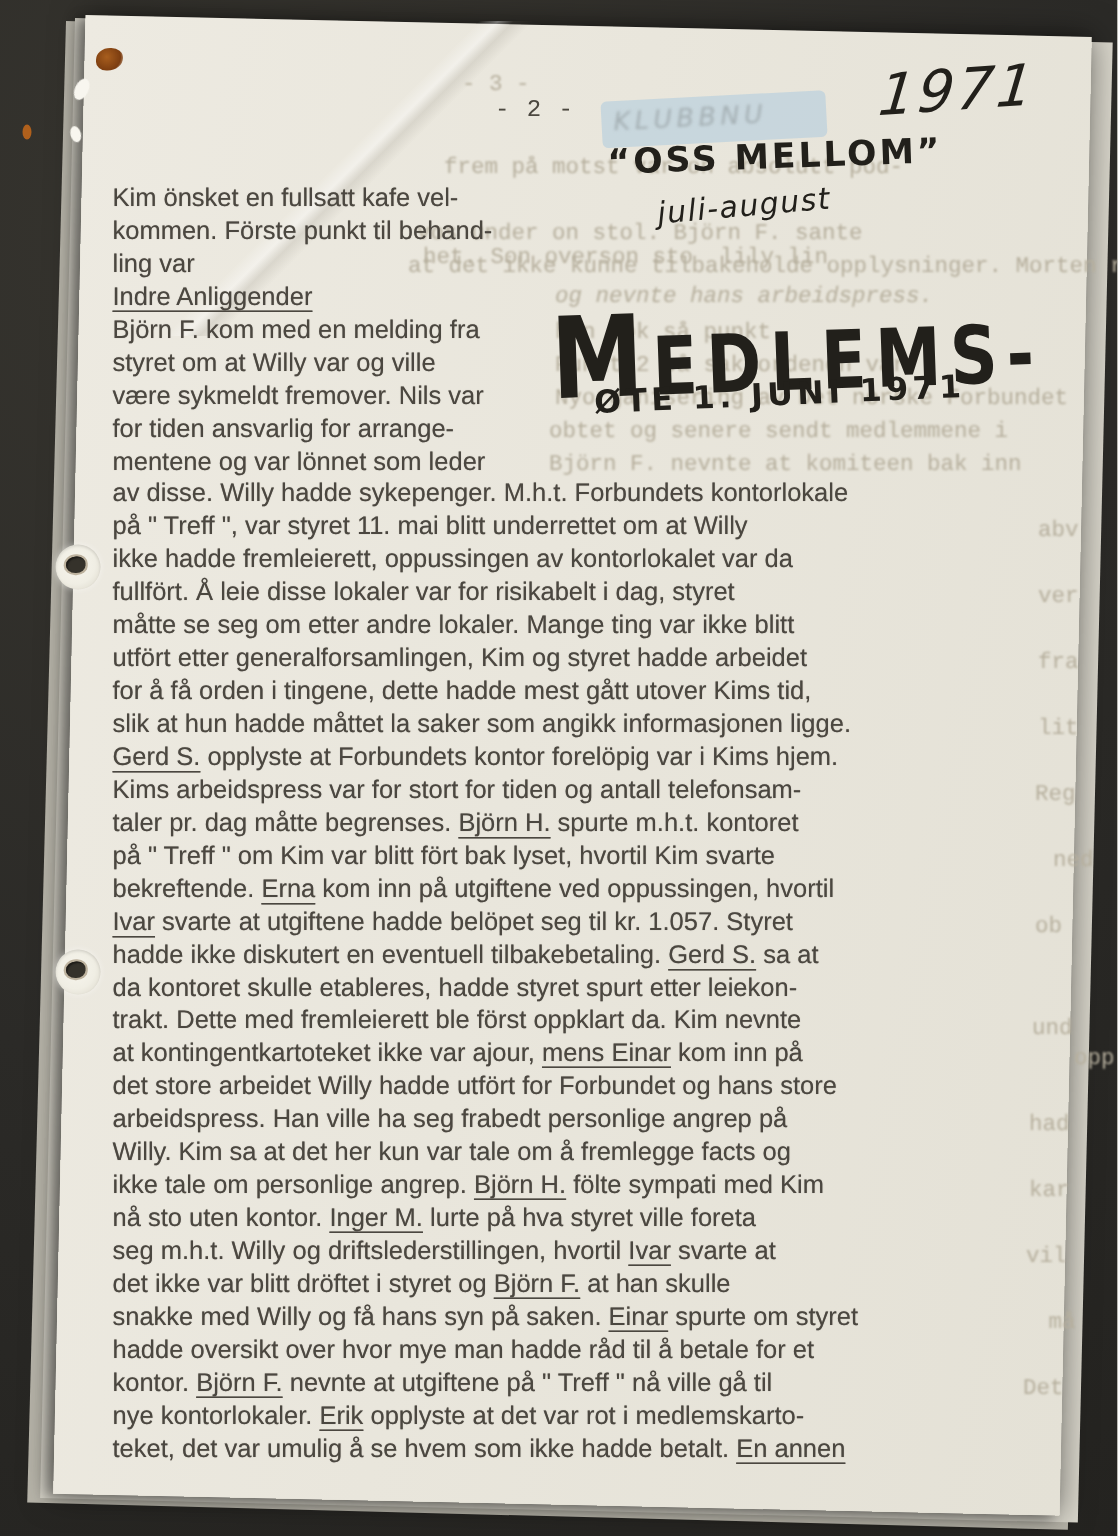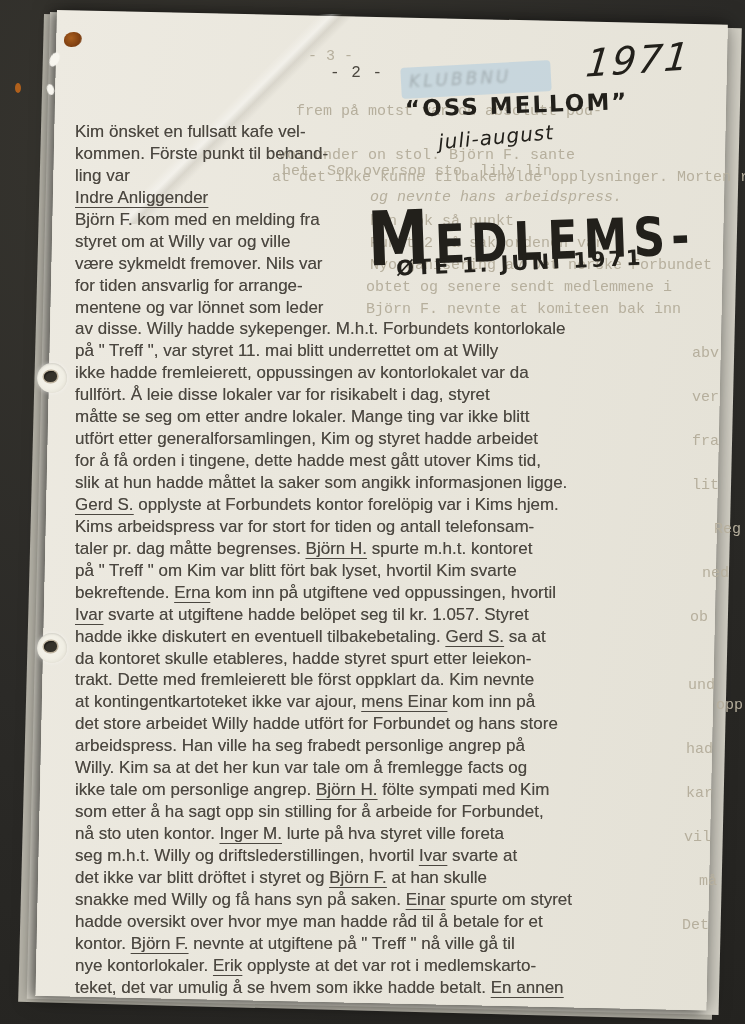--- a/index.html
+++ b/index.html
@@ -125,21 +125,21 @@
         <div class="bleed-item" style="left: 370px; top: 189px; font-style: italic;">og nevnte hans arbeidspress.</div>
         <div class="bleed-item" style="left: 370px; top: 213px;">han tok så punkt.</div>
         <div class="bleed-item" style="left: 370px; top: 235px;">Punkt 2 på saksordenen var</div>
         <div class="bleed-item" style="left: 370px; top: 257px;">Nyorganisering av Det norske Forbundet</div>
         <div class="bleed-item" style="left: 366px; top: 279px;">obtet og senere sendt medlemmene i</div>
         <div class="bleed-item" style="left: 366px; top: 301px;">Björn F. nevnte at komiteen bak inn</div>
         <div class="bleed-item" style="left: 692px; top: 345px;">abv</div>
         <div class="bleed-item" style="left: 692px; top: 389px;">ver</div>
         <div class="bleed-item" style="left: 692px; top: 433px;">fra</div>
         <div class="bleed-item" style="left: 692px; top: 477px;">lit</div>
-        <div class="bleed-item" style="left: 690px; top: 521px; margin-left: 24px;">Reg</div>
+        <div class="bleed-item" style="left: 690px; top: 521px;">Reg</div>
         <div class="bleed-item" style="left: 690px; top: 565px; margin-left: 12px;">ned</div>
         <div class="bleed-item" style="left: 690px; top: 609px;">ob</div>
         <div class="bleed-item" style="left: 688px; top: 653px; margin-top: 24px;">und</div>
         <div class="bleed-item" style="left: 688px; top: 697px; margin-left: 28px;">opp</div>
         <div class="bleed-item" style="left: 686px; top: 741px;">had</div>
         <div class="bleed-item" style="left: 686px; top: 785px;">kar</div>
         <div class="bleed-item" style="left: 684px; top: 829px;">vil</div>
         <div class="bleed-item" style="left: 684px; top: 873px; padding-left: 15px;">må</div>
         <div class="bleed-item" style="left: 682px; top: 917px;">Det</div>
       </div>
@@ -171,21 +171,20 @@
         <div class="tline"><span>bekreftende. </span><span class="u">Erna</span><span> kom inn på utgiftene ved oppussingen, hvortil</span></div>
         <div class="tline"><span class="u">Ivar</span><span> svarte at utgiftene hadde belöpet seg til kr. 1.057. Styret</span></div>
         <div class="tline"><span>hadde ikke diskutert en eventuell tilbakebetaling. </span><span class="u">Gerd S.</span><span> sa at</span></div>
         <div class="tline"><span>da kontoret skulle etableres, hadde styret spurt etter leiekon-</span></div>
         <div class="tline"><span>trakt. Dette med fremleierett ble först oppklart da. Kim nevnte</span></div>
         <div class="tline"><span>at kontingentkartoteket ikke var ajour, </span><span class="u">mens Einar</span><span> kom inn på</span></div>
         <div class="tline"><span>det store arbeidet Willy hadde utfört for Forbundet og hans store</span></div>
         <div class="tline"><span>arbeidspress. Han ville ha seg frabedt personlige angrep på</span></div>
         <div class="tline"><span>Willy. Kim sa at det her kun var tale om å fremlegge facts og</span></div>
         <div class="tline"><span>ikke tale om personlige angrep. </span><span class="u">Björn H.</span><span> fölte sympati med Kim</span></div>
-        <div class="tline"><span>som etter å ha sagt opp sin stilling for å arbeide for Forbundet,</span></div>
         <div class="tline"><span>nå sto uten kontor. </span><span class="u">Inger M.</span><span> lurte på hva styret ville foreta</span></div>
         <div class="tline"><span>seg m.h.t. Willy og driftslederstillingen, hvortil </span><span class="u">Ivar</span><span> svarte at</span></div>
         <div class="tline"><span>det ikke var blitt dröftet i styret og </span><span class="u">Björn F.</span><span> at han skulle</span></div>
         <div class="tline"><span>snakke med Willy og få hans syn på saken. </span><span class="u">Einar</span><span> spurte om styret</span></div>
         <div class="tline"><span>hadde oversikt over hvor mye man hadde råd til å betale for et</span></div>
         <div class="tline"><span>kontor. </span><span class="u">Björn F.</span><span> nevnte at utgiftene på " Treff " nå ville gå til</span></div>
         <div class="tline"><span>nye kontorlokaler. </span><span class="u">Erik</span><span> opplyste at det var rot i medlemskarto-</span></div>
         <div class="tline"><span>teket, det var umulig å se hvem som ikke hadde betalt. </span><span class="u">En annen</span></div>
       </div>
 

